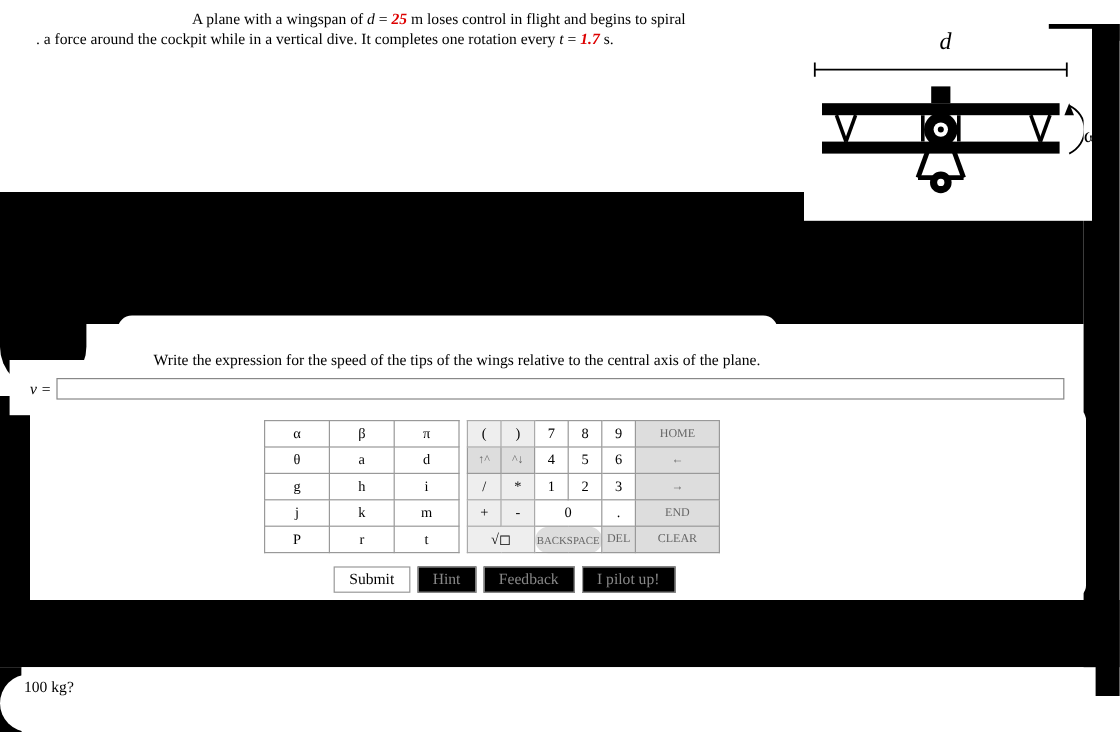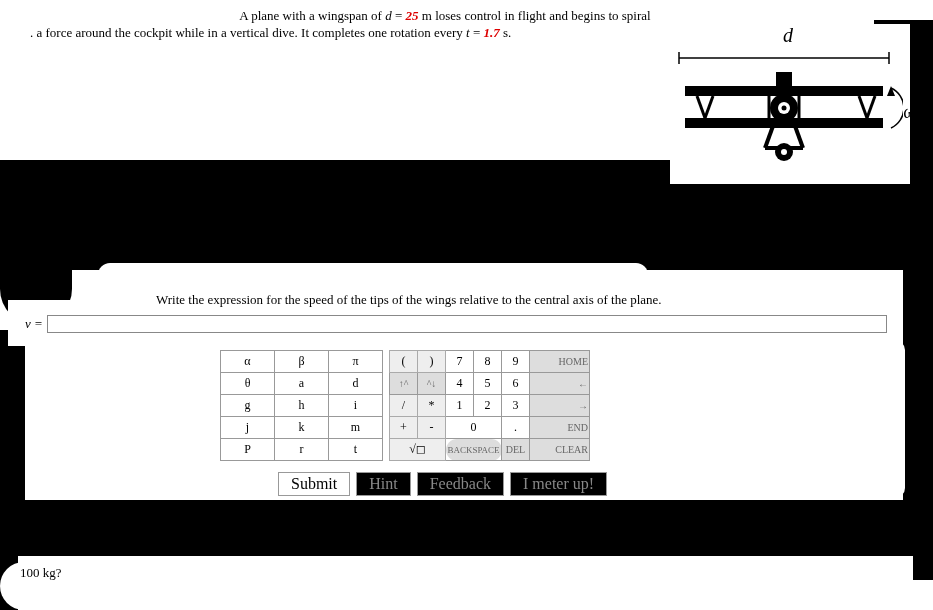--- a/index.html
+++ b/index.html
@@ -51,21 +51,21 @@
   }
   .omega-label {
     position: absolute;
     right: -12px;
     top: 72px;
     font-size: 18px;
   }
   .instruction {
     position: absolute;
     top: 292px;
-    left: 156px;
+    left: 128px;
     font-size: 13px;
     text-align: right;
   }
   .answer-row {
     position: absolute;
     top: 315px;
     left: 25px;
     display: flex;
     align-items: center;
   }
@@ -99,35 +99,35 @@
     text-align: center;
     vertical-align: middle;
     font-size: 12px;
     background: #fff;
     cursor: pointer;
   }
   .kp-num td {
     width: 28px;
     height: 22px;
   }
-  .kp-num .wide { width: 60px; text-align: right; }
+  .kp-num .wide { width: 70px; }
   .kp-num .gray { background: #ddd; color: #666; font-size: 10px; }
   .kp-num .btn { background: #eee; border: 1px solid #aaa; }
   .sqrt-cell { font-size: 11px; }
   .action-row {
     position: absolute;
     top: 472px;
     left: 278px;
     display: flex;
     gap: 6px;
   }
   .action-btn {
     border: 1px solid #999;
     padding: 2px 12px;
-    font-size: 16px;
+    font-size: 13px;
     font-family: inherit;
     background: #fff;
     cursor: pointer;
   }
   .action-btn.disabled {
     background: #000000;
     color: #888;
   }
   .followup {
     position: absolute;
@@ -178,21 +178,21 @@
 <div class="white-cover wc-instr"></div>
 <div class="white-cover wc-leftgap"></div>
 <div class="white-cover wc-keypad"></div>
 <div class="white-cover wc-actions"></div>
 <div class="white-cover wc-followup"></div>
 <div class="white-cover wc-smudge1"></div>
 
 <div class="content">
 
   <div class="problem-text">
-    <div style="padding-left:130px;text-align:center;">
+    <div style="padding-left:130px;">
       <span>A plane with a wingspan of </span><span class="ital">d</span><span> = </span><span class="red">25</span><span> m loses control in flight and begins to spiral</span>
     </div>
     <div>
       <span>. a force around the cockpit while in a vertical dive. It completes one rotation every </span><span class="ital">t</span><span> = </span><span class="red">1.7</span><span> s.</span>
     </div>
   </div>
 
   <div class="plane-diagram">
     <span class="d-label">d</span>
     <span class="omega-label">ω</span>
@@ -308,20 +308,20 @@
         <td class="gray wide">CLEAR</td>
       </tr>
     </tbody>
       </table>
   </div>
 
   <div class="action-row">
     <button class="action-btn">Submit</button>
     <button class="action-btn disabled">Hint</button>
     <button class="action-btn disabled">Feedback</button>
-    <button class="action-btn disabled">I meter up!</button>
+    <button class="action-btn disabled">I pilot up!</button>
   </div>
 
   <div class="followup">
     <div>100 kg?</div>
   </div>
 
 </div>
 
 </body></html>

